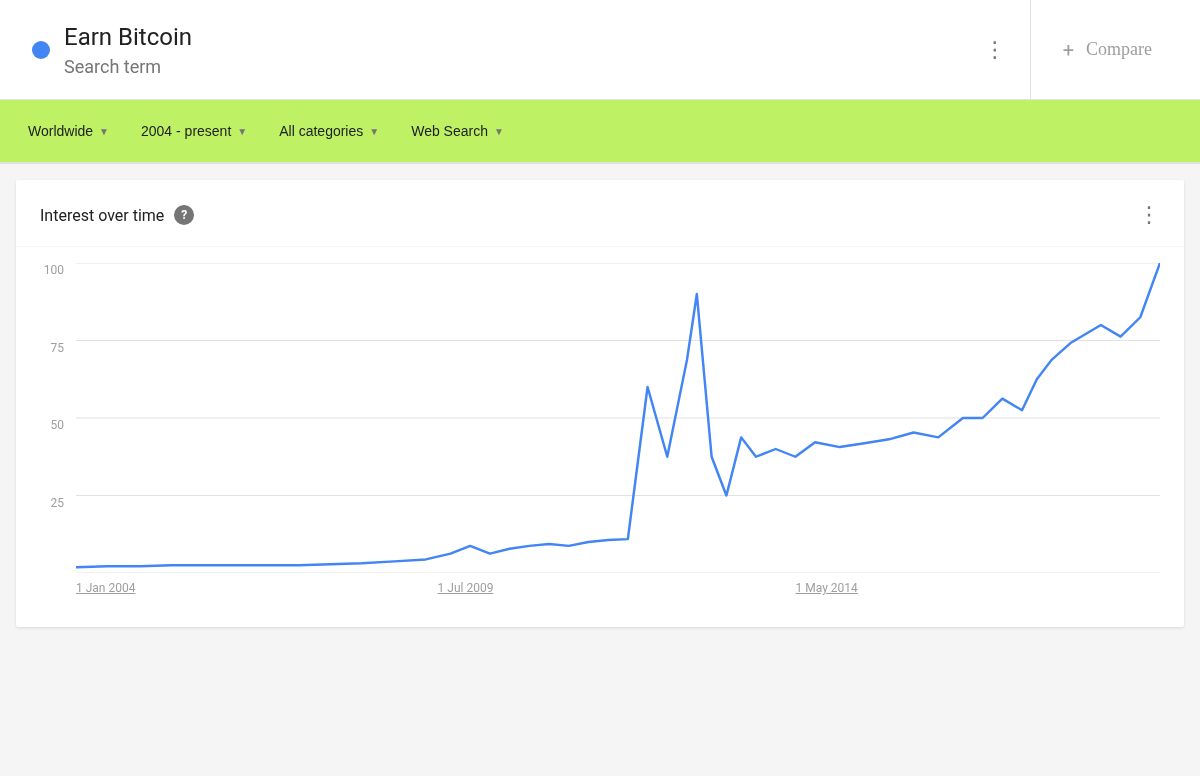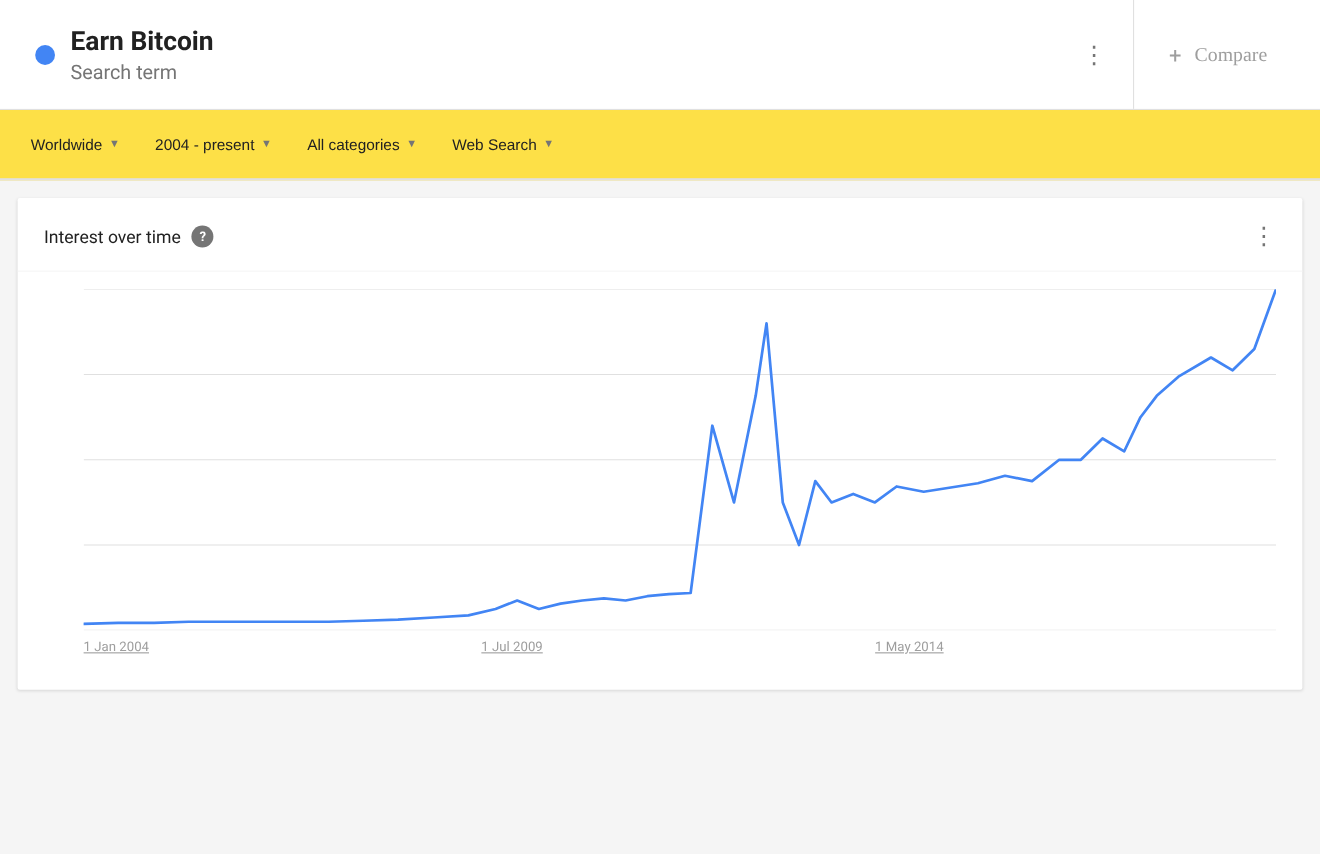--- a/index.html
+++ b/index.html
@@ -29,21 +29,21 @@
       border-radius: 50%;
       background: #4285f4;
       margin-right: 14px;
       flex-shrink: 0;
     }
 
     .term-info { flex: 1; }
 
     .term-title {
       font-size: 24px;
-      font-weight: 700;
+      font-weight: 400;
       color: #212121;
       line-height: 1.3;
     }
 
     .term-subtitle {
       font-size: 18px;
       color: #757575;
       margin-top: 2px;
     }
 
@@ -75,21 +75,21 @@
       margin-right: 12px;
     }
 
     .compare-label {
       font-size: 18px;
       color: #9e9e9e;
       font-family: Liberation Serif, serif;
     }
 
     .filters-bar {
-      background: #fde047;
+      background: #bef264;
       border-bottom: 2px solid #e0e0e0;
       display: flex;
       align-items: center;
       padding: 0 16px;
       height: 64px;
       gap: 8px;
     }
 
     .filter-btn {
       display: flex;
@@ -260,20 +260,27 @@
     <div class="chart-title-group">
       <span class="chart-title">Interest over time</span>
       <div class="help-icon">?</div>
     </div>
     <button class="chart-more-btn">⋮</button>
   </div>
 
   <div class="chart-container">
     <div class="chart-inner">
 
+      <div class="y-axis">
+        <span class="y-label">100</span>
+        <span class="y-label">75</span>
+        <span class="y-label">50</span>
+        <span class="y-label">25</span>
+        <span class="y-label"></span>
+      </div>
 
       <div class="chart-area">
         <svg width="100%" height="100%" viewBox="0 0 1100 320" preserveAspectRatio="none">
 
           <line x1="0" y1="0" x2="1100" y2="0" stroke="#e0e0e0" stroke-width="1"></line>
           <line x1="0" y1="80" x2="1100" y2="80" stroke="#e0e0e0" stroke-width="1"></line>
           <line x1="0" y1="160" x2="1100" y2="160" stroke="#e0e0e0" stroke-width="1"></line>
           <line x1="0" y1="240" x2="1100" y2="240" stroke="#e0e0e0" stroke-width="1"></line>
           <line x1="0" y1="320" x2="1100" y2="320" stroke="#e0e0e0" stroke-width="1"></line>
 

